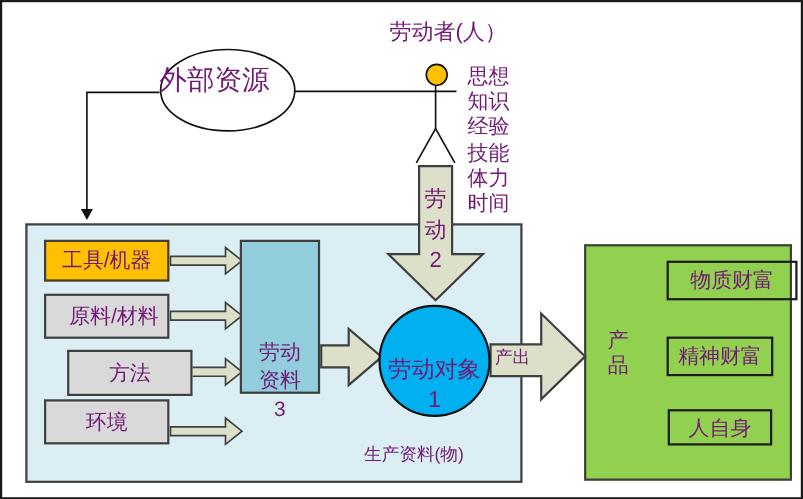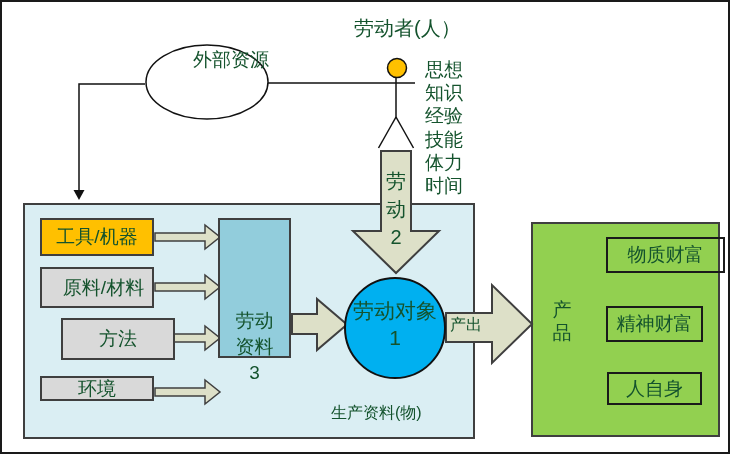--- a/index.html
+++ b/index.html
@@ -1,49 +1,49 @@
 <!DOCTYPE html>
 <html><head>
 <meta charset="utf-8">
 <style>
   html,body{margin:0;padding:0;background:#888;}
   .frame{
     position:relative;width:730px;height:454px;box-sizing:border-box;
     background:#ffffff;border:2px solid #1a1a1a;overflow:hidden;
-    font-family:"Liberation Sans", sans-serif;color:#14532d;
+    font-family:"Liberation Sans", sans-serif;color:#701a75;
   }
   .abs{position:absolute;box-sizing:border-box;}
   svg.overlay{position:absolute;left:0;top:0;width:730px;height:454px;z-index:2;pointer-events:none;}
   .z1{z-index:1;}
   .z3{z-index:3;}
   
   .container-box{left:21px;top:201px;width:452px;height:236px;background:#daeef3;border:2px solid #3f3f3f;}
   .green-box{left:529px;top:220px;width:189px;height:215px;background:#92d050;border:2px solid #3f3f3f;}
   
   .title{left:352px;top:13px;font-size:20px;white-space:nowrap;}
   .attr-col{left:423px;top:56px;font-size:19px;line-height:23.2px;white-space:nowrap;}
-  .ellipse-text{left:143px;top:45px;width:124px;text-align:right;font-size:19px;line-height:26px;}
+  .ellipse-text{left:143px;top:58px;width:124px;text-align:left;font-size:25px;line-height:26px;}
   .labor-arrow-text{left:376px;top:165px;width:36px;text-align:center;font-size:20px;line-height:28px;}
   .output-label{left:440px;top:313px;width:48px;text-align:center;font-size:16px;}
   .caption{left:329px;top:401px;font-size:16px;white-space:nowrap;}
   .product-label{left:547px;top:296px;width:26px;text-align:center;font-size:19px;line-height:23px;}
   
   .inbox{left:38px;width:114px;border:2px solid #3f3f3f;background:#d9d9d9;
          display:flex;align-items:center;justify-content:center;font-size:19px;white-space:nowrap;}
   .inbox.tools{top:216px;height:38px;background:#ffc000;}
   .inbox.raw{top:265px;height:41px;padding-left:13px;}
   .inbox.method{top:316px;height:42px;margin-left:21px;}
-  .inbox.env{top:374px;height:25px;}
+  .inbox.env{top:361px;height:41px;}
   
   .means-box{left:216px;top:216px;width:73px;height:140px;background:#92cddc;border:2px solid #3f3f3f;
              text-align:center;font-size:19px;line-height:26px;padding-top:88px;}
   
   .object-circle{left:342px;top:275px;width:102px;height:102px;border-radius:50%;
                  background:#00b0f0;border:2px solid #111;display:flex;flex-direction:column;
-                 align-items:center;justify-content:flex-start;padding-top:18px;font-size:21px;line-height:27px;}
+                 align-items:center;justify-content:flex-end;padding-top:18px;font-size:21px;line-height:27px;}
   
   .pbox{border:2px solid #1a1a1a;display:flex;align-items:center;justify-content:center;
         font-size:19px;white-space:nowrap;background:transparent;}
   .pbox.b1{left:604px;top:235px;width:119px;height:36px;}
   .pbox.b2{left:604px;top:304px;width:97px;height:36px;}
   .pbox.b3{left:605px;top:370px;width:95px;height:33px;}
 </style>
 </head>
 <body>
 

